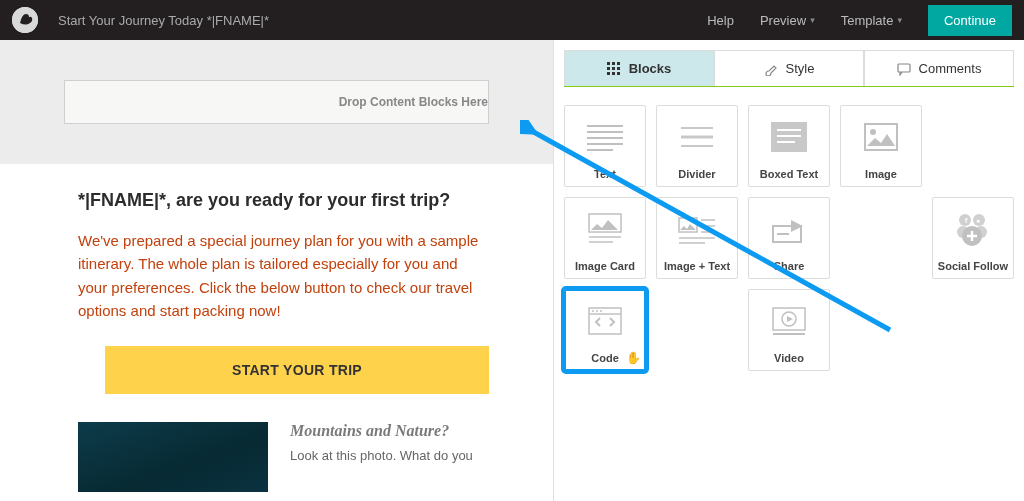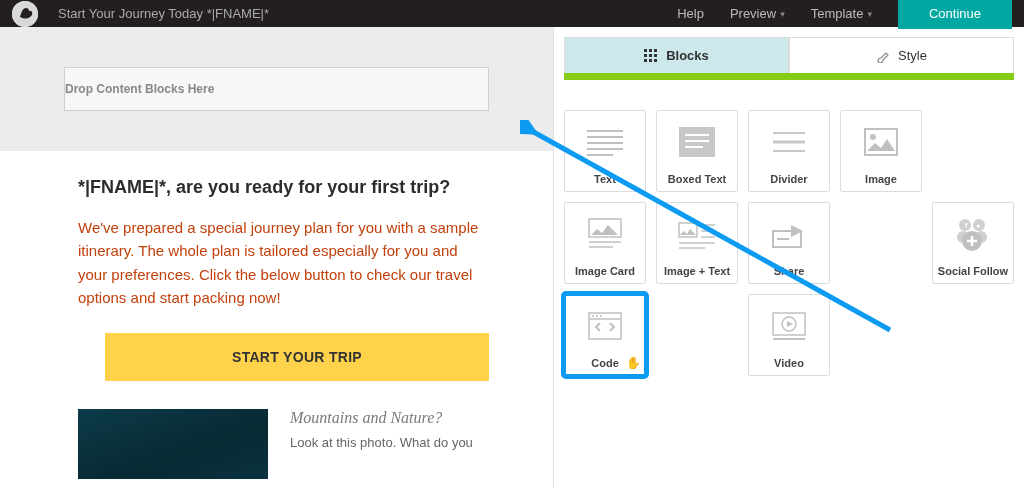--- a/index.html
+++ b/index.html
@@ -1,38 +1,38 @@
 <!DOCTYPE html>
 <html><head>
 <meta charset="utf-8">
 <style>
   * { box-sizing: border-box; margin: 0; padding: 0; }
   body { font-family: "Helvetica Neue", Helvetica, Arial, sans-serif; font-size: 13px; color: #333; background: #fff; width: 1024px; height: 501px; overflow: hidden; position: relative; }
-  .topbar { background: #231f20; height: 27px; display: flex; align-items: center; padding: 0 12px; }
+  .topbar { background: #231f20; height: 40px; display: flex; align-items: center; padding: 0 12px; }
   .logo { width: 26px; height: 26px; border-radius: 50%; background: #d9d9d9; position: relative; margin-right: 20px; }
   .logo svg { width: 100%; height: 100%; }
   .title { color: #aaa; font-size: 13px; flex: 0 0 auto; }
   .spacer { flex: 1; }
   .toplink { color: #bbb; font-size: 13px; margin-right: 26px; cursor: pointer; display: inline-flex; align-items: center; gap: 4px; text-align: right; }
   .toplink .chev { font-size: 9px; color: #888; }
-  .continue-btn { background: #00a8a1; color: #fff; padding: 8px 31px; font-size: 13px; cursor: pointer; border: none; }
+  .continue-btn { background: #00a8a1; color: #fff; padding: 8px 16px; font-size: 13px; cursor: pointer; border: none; }
   .main { display: flex; height: calc(501px - 40px); }
   .left { width: 566px; overflow: hidden; position: relative; }
   .dropzone-wrap { background: #ebeceb; padding: 40px 64px 40px; }
-  .dropzone { border: 1px solid #cfcfcf; background: #f7f7f6; text-align: left; padding: 14px 0; font-size: 12px; font-weight: 600; color: #888; }
+  .dropzone { border: 1px solid #cfcfcf; background: #f7f7f6; text-align: right; padding: 14px 0; font-size: 12px; font-weight: 600; color: #888; }
   .content { padding: 26px 64px 0 78px; }
   .heading { font-size: 18px; font-weight: 700; color: #2c2c2c; margin-bottom: 18px; }
   .body-text { font-size: 15px; color: #c2410c; line-height: 1.55; margin-bottom: 24px; }
   .cta { background: #ffd24c; color: #333; font-weight: 700; font-size: 14px; letter-spacing: 0.3px; text-align: center; padding: 16px 0; margin-bottom: 28px; cursor: pointer; margin-left: 27px; }
   .article { display: flex; gap: 22px; align-items: flex-start; }
   .article-img { width: 190px; height: 70px; background: linear-gradient(160deg, #0d3b4a, #072a33 60%, #0a3240); flex-shrink: 0; }
-  .article-text h3 { font-size: 16px; font-style: italic; font-family: Georgia, serif; color: #7a7a7a; font-weight: 400; margin-bottom: 8px; }
+  .article-text h3 { font-size: 16px; font-style: italic; font-family: Georgia, serif; color: #7a7a7a; font-weight: 700; margin-bottom: 8px; }
   .article-text p { font-size: 13px; color: #666; }
   .right { flex: 1; border-left: 1px solid #e0e0e0; padding: 0; position: relative; }
-  .tabs { display: flex; border-bottom: 7px solid #84cc16; background: #fff; margin: 10px 10px 12px; align-items: center; }
+  .tabs { display: flex; border-bottom: 1px solid #84cc16; background: #fff; margin: 10px 10px 0; align-items: center; }
   .tab { flex: 1; text-align: center; padding: 10px 0; font-size: 13px; cursor: pointer; border: 1px solid #dcdcdc; border-bottom: none; display: flex; align-items: center; justify-content: center; gap: 8px; }
   .tab.active { background: #cce8ea; font-weight: 600; }
   .tab .ticon { width: 14px; height: 14px; display: inline-block; }
   .blocks-grid { padding: 18px 10px; display: grid; grid-template-columns: repeat(5, 82px); gap: 10px; justify-content: start; }
   .block { border: 1px solid #dcdcdc; border-radius: 2px; height: 82px; display: flex; flex-direction: column; align-items: center; justify-content: flex-end; padding-bottom: 6px; cursor: grab; position: relative; background: #fff; }
   .block.highlighted { outline: 5px solid #0d9bf1; outline-offset: -2px; }
   .block .glyph { flex: 1; display: flex; align-items: center; justify-content: center; color: #bdbdbd; width: 100%; }
   .block .label { font-size: 11px; font-weight: 600; color: #444; text-align: center; }
   svg { display: block; }
   .arrow { position: absolute; top: 120px; left: 520px; width: 420px; height: 240px; pointer-events: none; z-index: 50; }
@@ -105,20 +105,29 @@
         <span>Blocks</span>
       </div>
       <div class="tab">
         <span class="ticon">
             <svg viewBox="0 0 14 14">
               <path d="M2 12 q0 -3 3 -3 l5 -5 l2 2 l-5 5 q0 3 -3 3 q-2 0 -2 -2" fill="none" stroke="#888" stroke-width="1.2"></path>
             </svg>
           </span>
         <span>Style</span>
       </div>
+      <div class="tab">
+        <span class="ticon">
+            <svg viewBox="0 0 14 14">
+              <rect x="1" y="2" width="12" height="8" rx="1" fill="none" stroke="#888" stroke-width="1.2"></rect>
+              <path d="M5 10 l-2 3 l0 -3" fill="none" stroke="#888" stroke-width="1.2"></path>
+            </svg>
+          </span>
+        <span>Comments</span>
+      </div>
     </div>
 
     <div class="blocks-grid">
 
       <div class="block">
         <div class="glyph">
             <svg width="44" height="34">
               <g stroke="#c0c0c0" stroke-width="2">
                 <line x1="4" y1="6" x2="40" y2="6"></line>
                 <line x1="4" y1="12" x2="40" y2="12"></line>
@@ -126,41 +135,41 @@
                 <line x1="4" y1="24" x2="40" y2="24"></line>
                 <line x1="4" y1="30" x2="30" y2="30"></line>
               </g>
             </svg>
           </div>
         <div class="label">Text</div>
       </div>
       <div class="block">
         <div class="glyph">
             <svg width="44" height="34">
+              <g stroke="#c8c8c8" stroke-width="2">
+                <line x1="6" y1="8" x2="38" y2="8"></line>
+                <line x1="6" y1="17" x2="38" y2="17" stroke-width="3"></line>
+                <line x1="6" y1="26" x2="38" y2="26"></line>
+              </g>
+            </svg>
+          </div>
+        <div class="label">Divider</div>
+      </div>
+      <div class="block">
+        <div class="glyph">
+            <svg width="44" height="34">
               <rect x="4" y="2" width="36" height="30" fill="#c8c8c8"></rect>
               <g stroke="#fff" stroke-width="2">
                 <line x1="10" y1="10" x2="34" y2="10"></line>
                 <line x1="10" y1="16" x2="34" y2="16"></line>
                 <line x1="10" y1="22" x2="28" y2="22"></line>
               </g>
             </svg>
           </div>
         <div class="label">Boxed Text</div>
-      </div>
-      <div class="block">
-        <div class="glyph">
-            <svg width="44" height="34">
-              <g stroke="#c8c8c8" stroke-width="2">
-                <line x1="6" y1="8" x2="38" y2="8"></line>
-                <line x1="6" y1="17" x2="38" y2="17" stroke-width="3"></line>
-                <line x1="6" y1="26" x2="38" y2="26"></line>
-              </g>
-            </svg>
-          </div>
-        <div class="label">Divider</div>
       </div>
       <div class="block">
         <div class="glyph">
             <svg width="44" height="34">
               <rect x="6" y="4" width="32" height="26" fill="none" stroke="#c0c0c0" stroke-width="2"></rect>
               <circle cx="14" cy="12" r="3" fill="#c0c0c0"></circle>
               <path d="M8 26 l8 -8 l6 5 l6 -9 l8 12" fill="#c0c0c0"></path>
             </svg>
           </div>
         <div class="label">Image</div>

